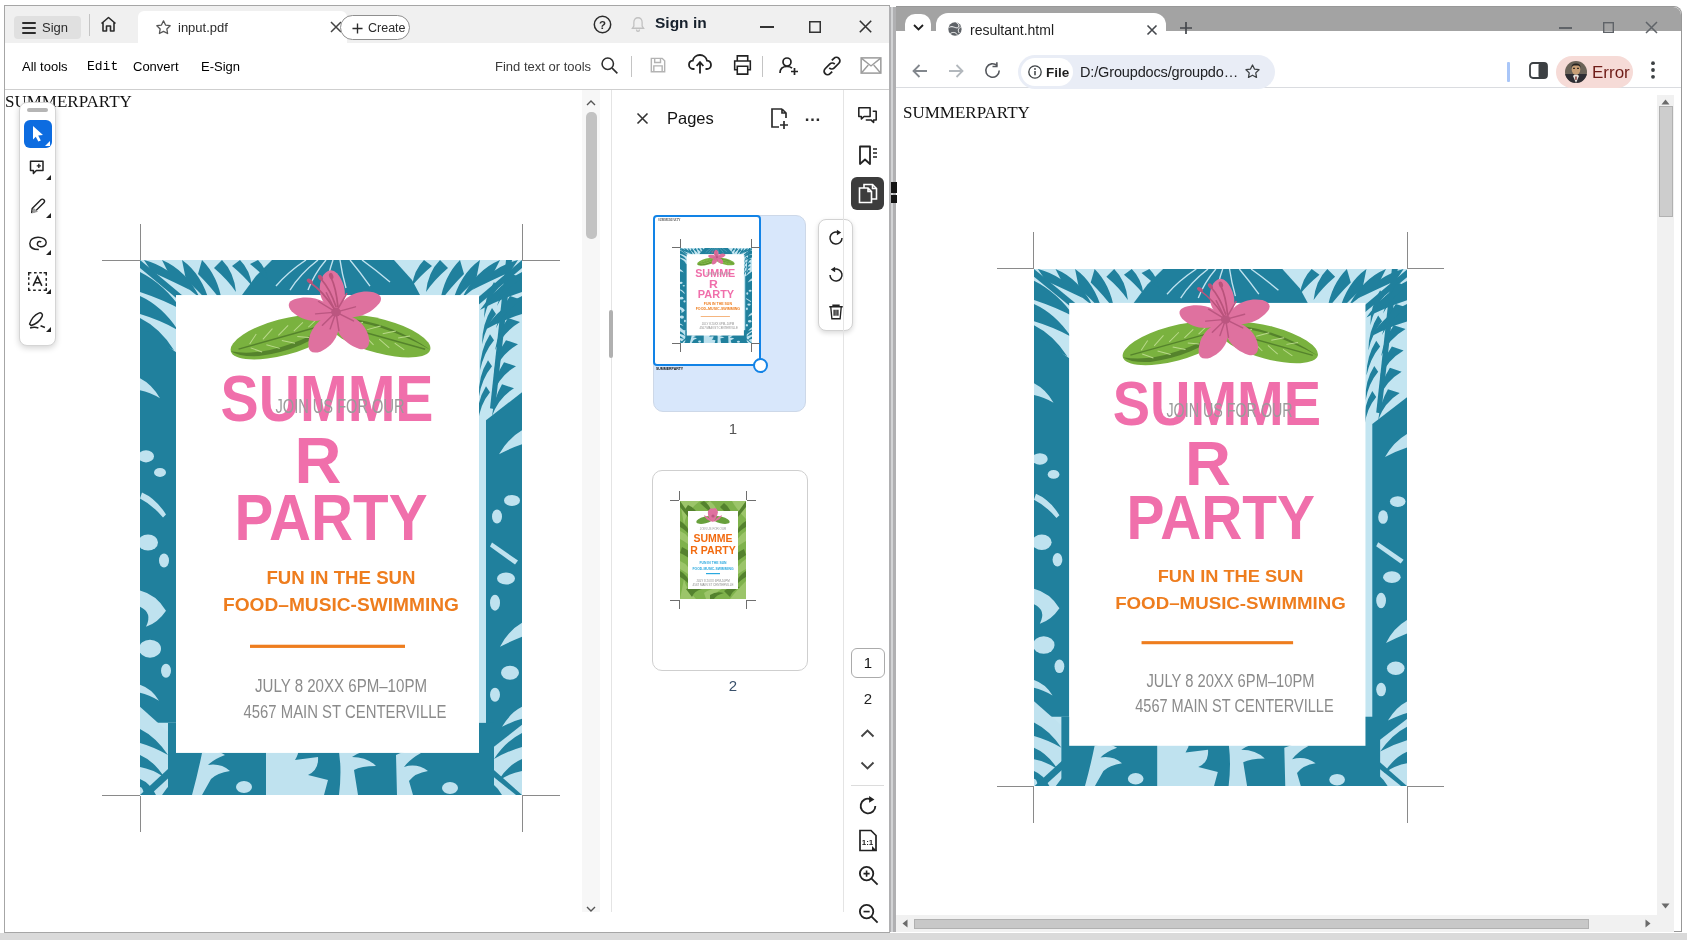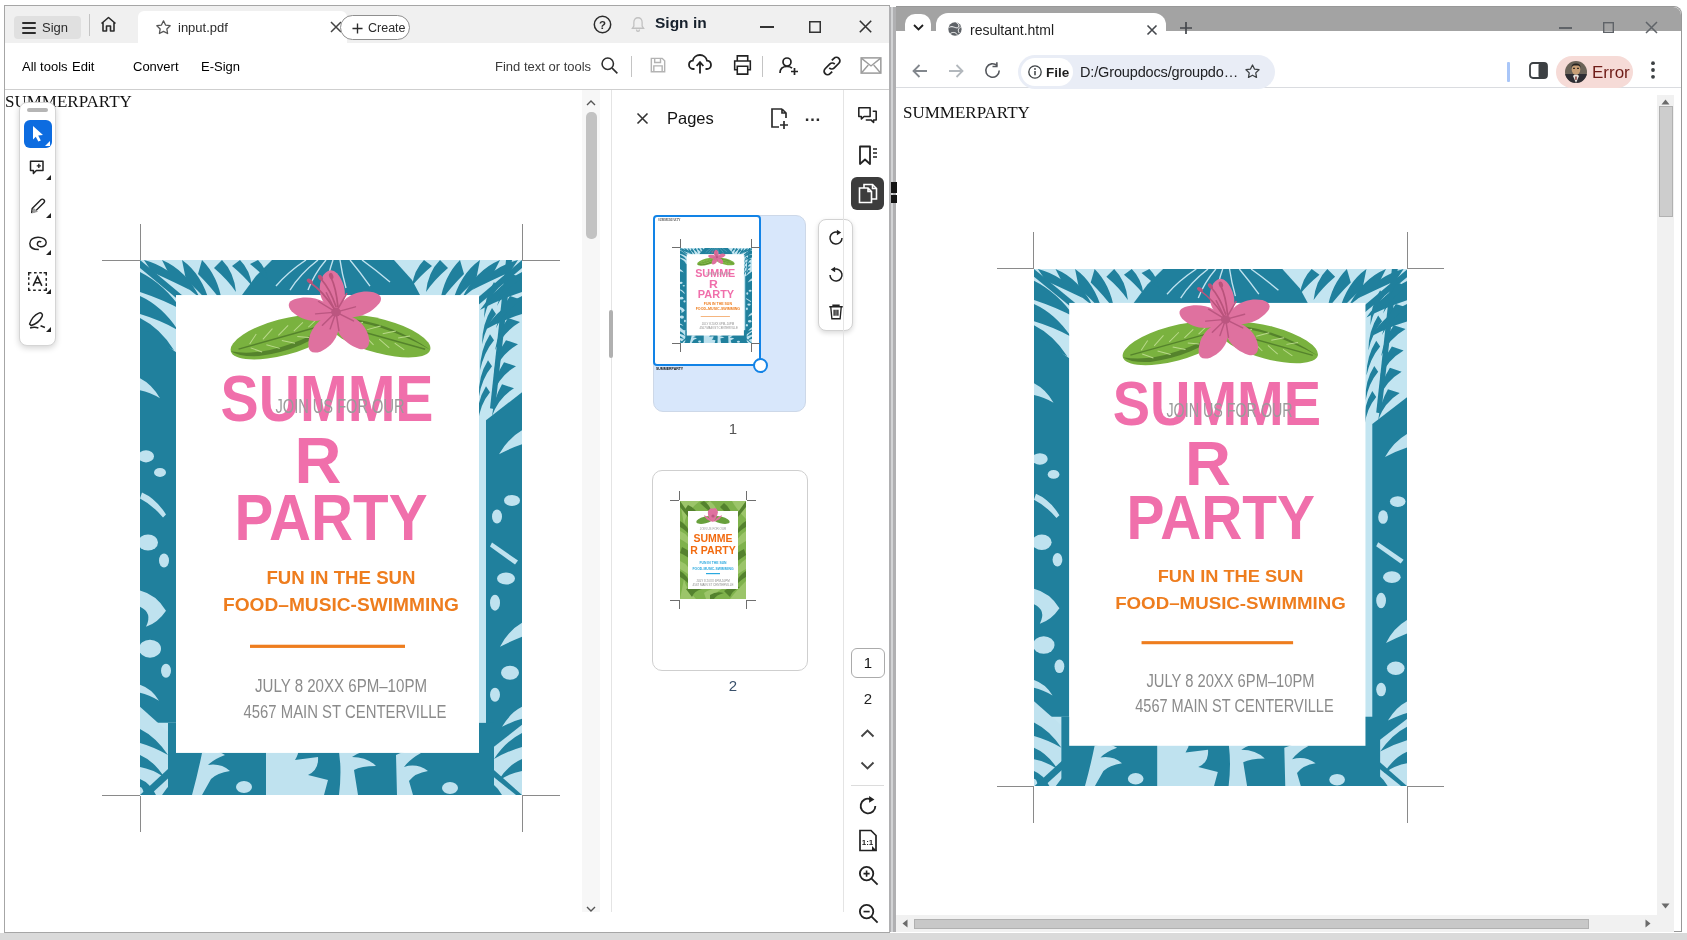--- a/index.html
+++ b/index.html
@@ -293,21 +293,21 @@
       </svg>
     <svg class="abs" style="left:804px;top:15px;" width="12" height="12" viewBox="0 0 12 12">
         <rect x="0.75" y="0.75" width="10.5" height="10.5" fill="none" stroke="#333" stroke-width="1.5"></rect>
       </svg>
     <svg class="abs" style="left:854px;top:14px;" width="13" height="13" viewBox="0 0 13 13">
         <path d="M0.8 0.8 L12.2 12.2 M12.2 0.8 L0.8 12.2" stroke="#333" stroke-width="1.6"></path>
       </svg>
   </div>
   <div id="acro-tools">
     <span class="tool-lbl" style="left:17px;">All tools</span>
-    <span class="tool-lbl" style="left:67px;">Edit</span>
+    <span class="tool-lbl" style="left:82px;font-family:Liberation Mono, monospace;">Edit</span>
     <span class="tool-lbl" style="left:128px;">Convert</span>
     <span class="tool-lbl" style="left:196px;">E-Sign</span>
     <span class="tool-lbl" style="left:490px;color:#3b3b3b;">Find text or tools</span>
     <svg class="abs" style="left:594px;top:12px;" width="21" height="21" viewBox="0 0 24 24">
         <circle cx="10" cy="10" r="6.5" fill="none" stroke="#2c2c2c" stroke-width="1.8"></circle>
         <path d="M15 15 L21 21" stroke="#2c2c2c" stroke-width="1.8"></path>
       </svg>
     <div class="tdiv" style="left:626px;top:13px;height:21px;"></div>
     <svg class="abs" style="left:643px;top:12px;" width="20" height="20" viewBox="0 0 24 24">
         <path d="M4 4 H17 L20 7 V20 H4 Z M8 4 V9 H15 V4 M7 20 V13 H17 V20" fill="none" stroke="#b3b3b3" stroke-width="1.7"></path>

